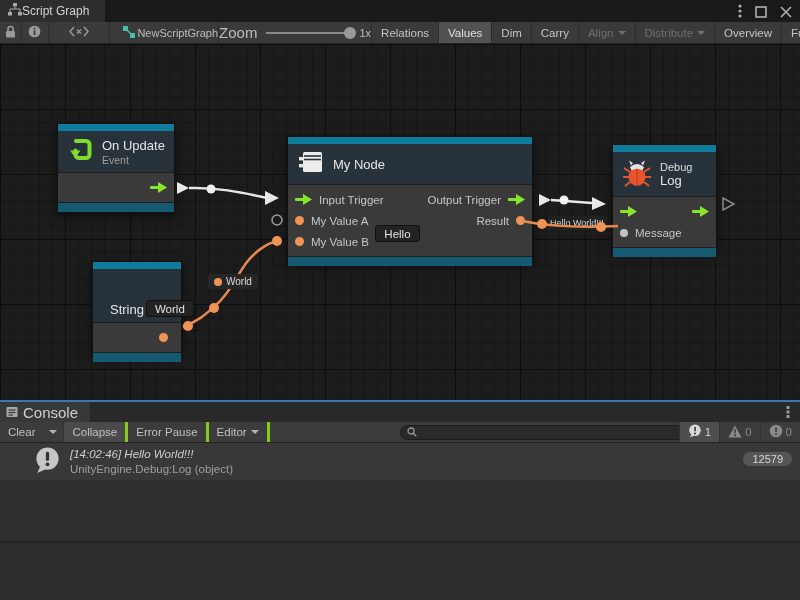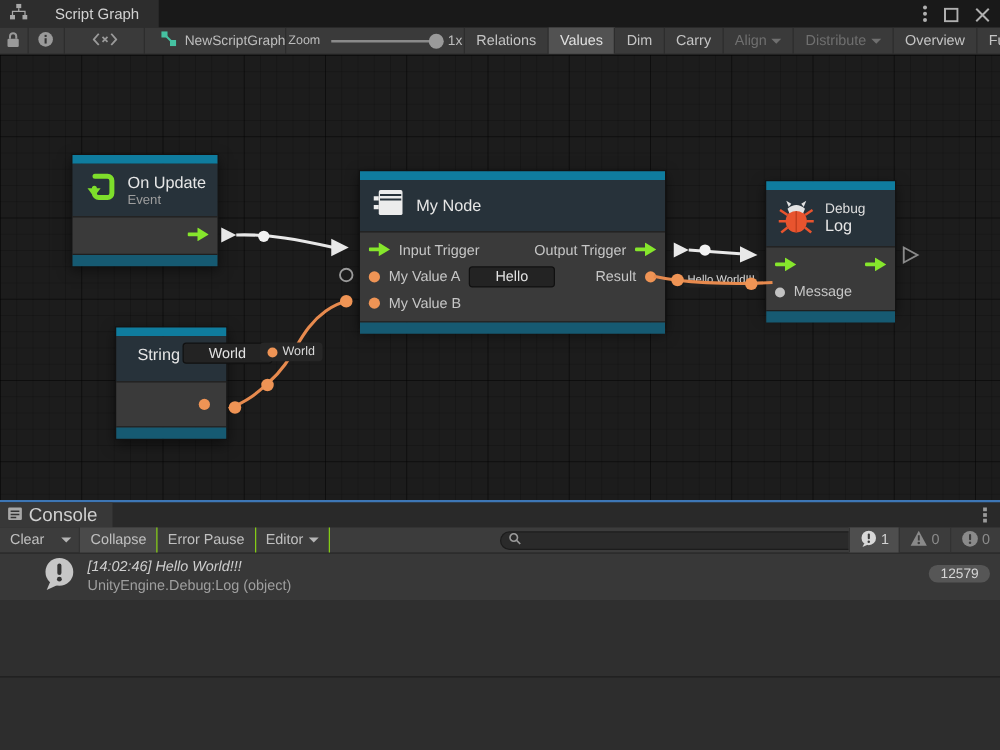--- a/index.html
+++ b/index.html
@@ -4,21 +4,21 @@
 <style>
   * { box-sizing: border-box; margin: 0; padding: 0; }
   html,body { width:800px; height:600px; }
   body {
     font-family: "Liberation Sans", sans-serif;
     background:#191919; color:#c8c8c8; overflow:hidden; position:relative;
   }
   
   #titlebar { position:absolute; top:0; left:0; right:0; height:22px; background:#191919; }
   .doc-tab { position:absolute; left:0; top:0; height:22px; background:#2d2d2d;
-    display:flex; align-items:center; gap:22px; padding:0 16px 0 8px; font-size:12px; color:#d2d2d2; }
+    display:flex; align-items:center; gap:0; padding:0 16px 0 8px; font-size:12px; color:#d2d2d2; }
   .win-controls { position:absolute; right:8px; top:4px; display:flex; gap:13px; align-items:center; }
   
   #graph-toolbar { position:absolute; top:22px; left:0; right:0; height:22px; background:#3a3a3a;
     border-bottom:1px solid #222; display:flex; align-items:stretch; font-size:11.5px; color:#c4c4c4; }
   .tb-seg { display:flex; align-items:center; justify-content:center; border-right:1px solid #2d2d2d; }
   .tb-btn { display:flex; align-items:center; justify-content:center; gap:4px; padding:0 9px; border-right:1px solid #2d2d2d; white-space:nowrap; }
   .tb-btn.active { background:#525252; color:#e0e0e0; }
   .tb-btn.disabled { color:#6f6f6f; }
   .caret { width:0; height:0; border-left:4px solid transparent; border-right:4px solid transparent; border-top:4px solid #b5b5b5; display:inline-block; }
   .caret.dim { border-top-color:#6f6f6f; }
@@ -39,40 +39,40 @@
   .node-body { background:#3a3a3a; border-top:1px solid #1f1f1f; border-bottom:1px solid #1f1f1f;
     flex:1 1 auto; padding:4px 7px; display:flex; flex-direction:column; justify-content:center; }
   .node-footer { height:9px; background:#165a72; flex:0 0 auto; }
   .node-title { font-size:13px; color:#e6e6e6; }
   .node-sub { font-size:10.5px; color:#9e9e9e; margin-top:1px; }
   .port-row { display:flex; align-items:center; justify-content:space-between; height:21px; }
   .pgroup { display:flex; align-items:center; gap:7px; }
   .port-label { font-size:11.5px; color:#c6c6c6; }
   .dot { width:9px; height:9px; border-radius:50%; background:#ef9455; flex:0 0 auto; }
   .dot.gray { background:#c2c2c2; width:8px; height:8px; }
-  .lit-field { background:#232323; border:1px solid #101010; border-radius:3px; padding:0 20px;
-    height:17px; line-height:16px; font-size:11.5px; color:#e2e2e2; }
+  .lit-field { background:#232323; border:1px solid #101010; border-radius:3px; padding:0 8px;
+    height:17px; line-height:16px; font-size:11.5px; color:#e2e2e2;margin-top:26px; }
   .string-icon { width:26px; height:26px; border-radius:50%;
     background:radial-gradient(circle at 35% 35%, #f8b275, #ee8d4a); }
   #wires { position:absolute; top:0; left:0; z-index:5; pointer-events:none; }
   .wire-label { position:absolute; background:#262626; border-radius:3px; display:flex; align-items:center;
     gap:4px; padding:2px 6px; font-size:10px; color:#dadada; }
   .wire-label .mini-dot { width:8px; height:8px; border-radius:50%; background:#ef9455; }
   #hello-wire-label { z-index:4; background:rgba(34,34,34,.85); font-size:9px; padding:2px 3px; }
   #world-wire-label { z-index:6; }
   
   #console { position:absolute; top:400px; left:0; right:0; height:200px; background:#2f2f2f;
     border-top:2px solid #3d76b5; }
   .console-tabbar { height:20px; background:#292929; position:relative; }
   .console-tab { position:absolute; left:0; top:0; height:20px; background:#383838; display:flex;
     align-items:center; gap:5px; padding:0 12px 0 6px; font-size:15px; color:#d0d0d0; }
   .console-kebab { position:absolute; right:10px; top:3px; }
   .console-toolbar { height:21px; background:#3c3c3c; border-bottom:1px solid #232323;
     display:flex; align-items:stretch; font-size:11.5px; color:#c0c0c0; position:relative; }
-  .cbtn { display:flex; align-items:center; gap:4px; padding:0 8px; border-right:1px solid #84cc16; white-space:nowrap; }
+  .cbtn { display:flex; align-items:center; gap:4px; padding:0 8px; border-right:3px solid #84cc16; white-space:nowrap; }
   .cbtn.toggled { background:#4a4a4a; }
   .clear-caret { display:flex; align-items:center; padding:0 6px; border-right:1px solid #323232; }
   .search-field { position:absolute; left:400px; top:3px; width:300px; height:15px; background:#2a2a2a;
     border:1px solid #1c1c1c; border-radius:8px; display:flex; align-items:center; padding:0 6px; gap:4px; }
   .search-field input { background:transparent; border:none; outline:none; color:#d0d0d0; font-size:11px; width:100%; }
   .count-badges { position:absolute; right:0; top:0; bottom:0; display:flex; align-items:stretch; }
   .count-badge { display:flex; align-items:center; gap:3px; padding:0 8px; border-left:1px solid #323232; font-size:11.5px; }
   .count-badge.on { background:#4e4e4e; color:#d2d2d2; }
   .count-badge.off { color:#8b8b8b; }
   .console-list { height:99px; background:#2f2f2f; }
@@ -150,21 +150,21 @@
     <span>
       <svg width="12" height="12" viewBox="0 0 12 12">
           <rect x="0" y="0" width="5" height="5" fill="#45c1a1"></rect>
           <rect x="7" y="7" width="5" height="5" fill="#45c1a1"></rect>
           <path d="M4 4 L8 8" stroke="#45c1a1" stroke-width="1.6"></path>
         </svg>
     </span>
     <span style="font-size:11px; color:#bdbdbd">NewScriptGraph</span>
   </div>
   <div class="tb-seg" style="width:157px; gap:7px">
-    <span style="font-size:10px; color:#bdbdbd">Zoom</span>
+    <span style="font-size:15px; color:#bdbdbd">Zoom</span>
     <span class="slider-track">
         <span class="slider-handle"></span>
       </span>
     <span style="font-size:11px; color:#bdbdbd">1x</span>
   </div>
   <div class="tb-btn">Relations</div>
   <div class="tb-btn active">Values</div>
   <div class="tb-btn">Dim</div>
   <div class="tb-btn">Carry</div>
   <div class="tb-btn disabled">

